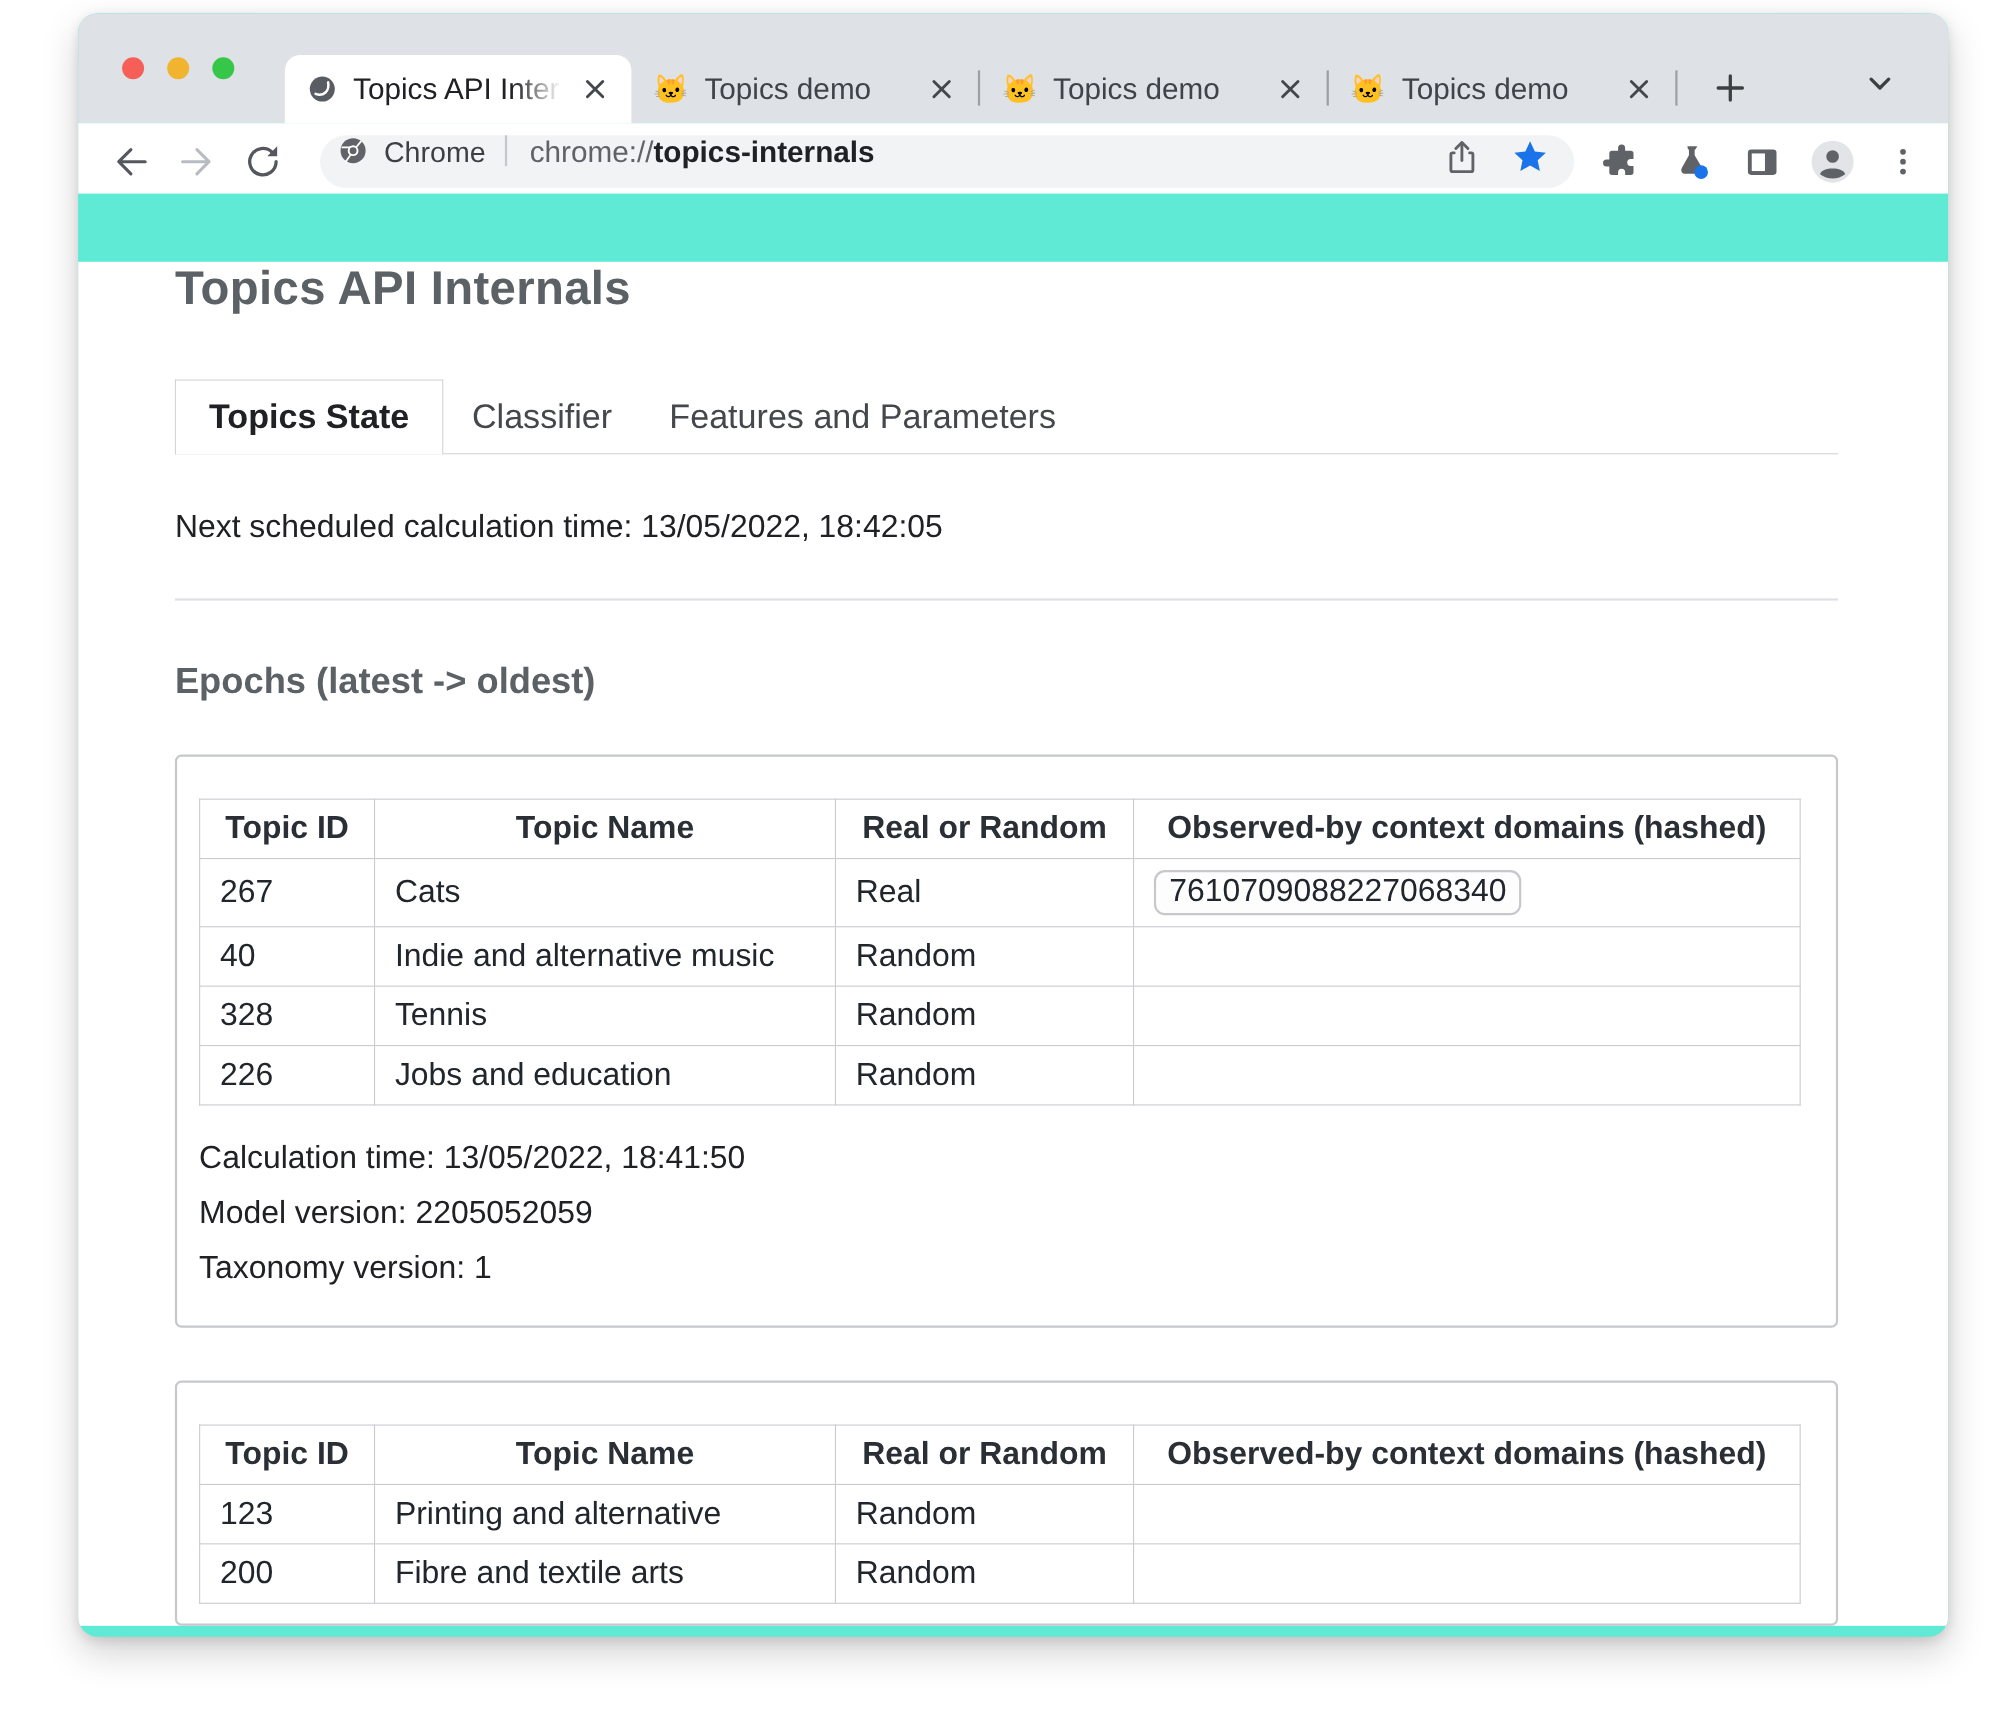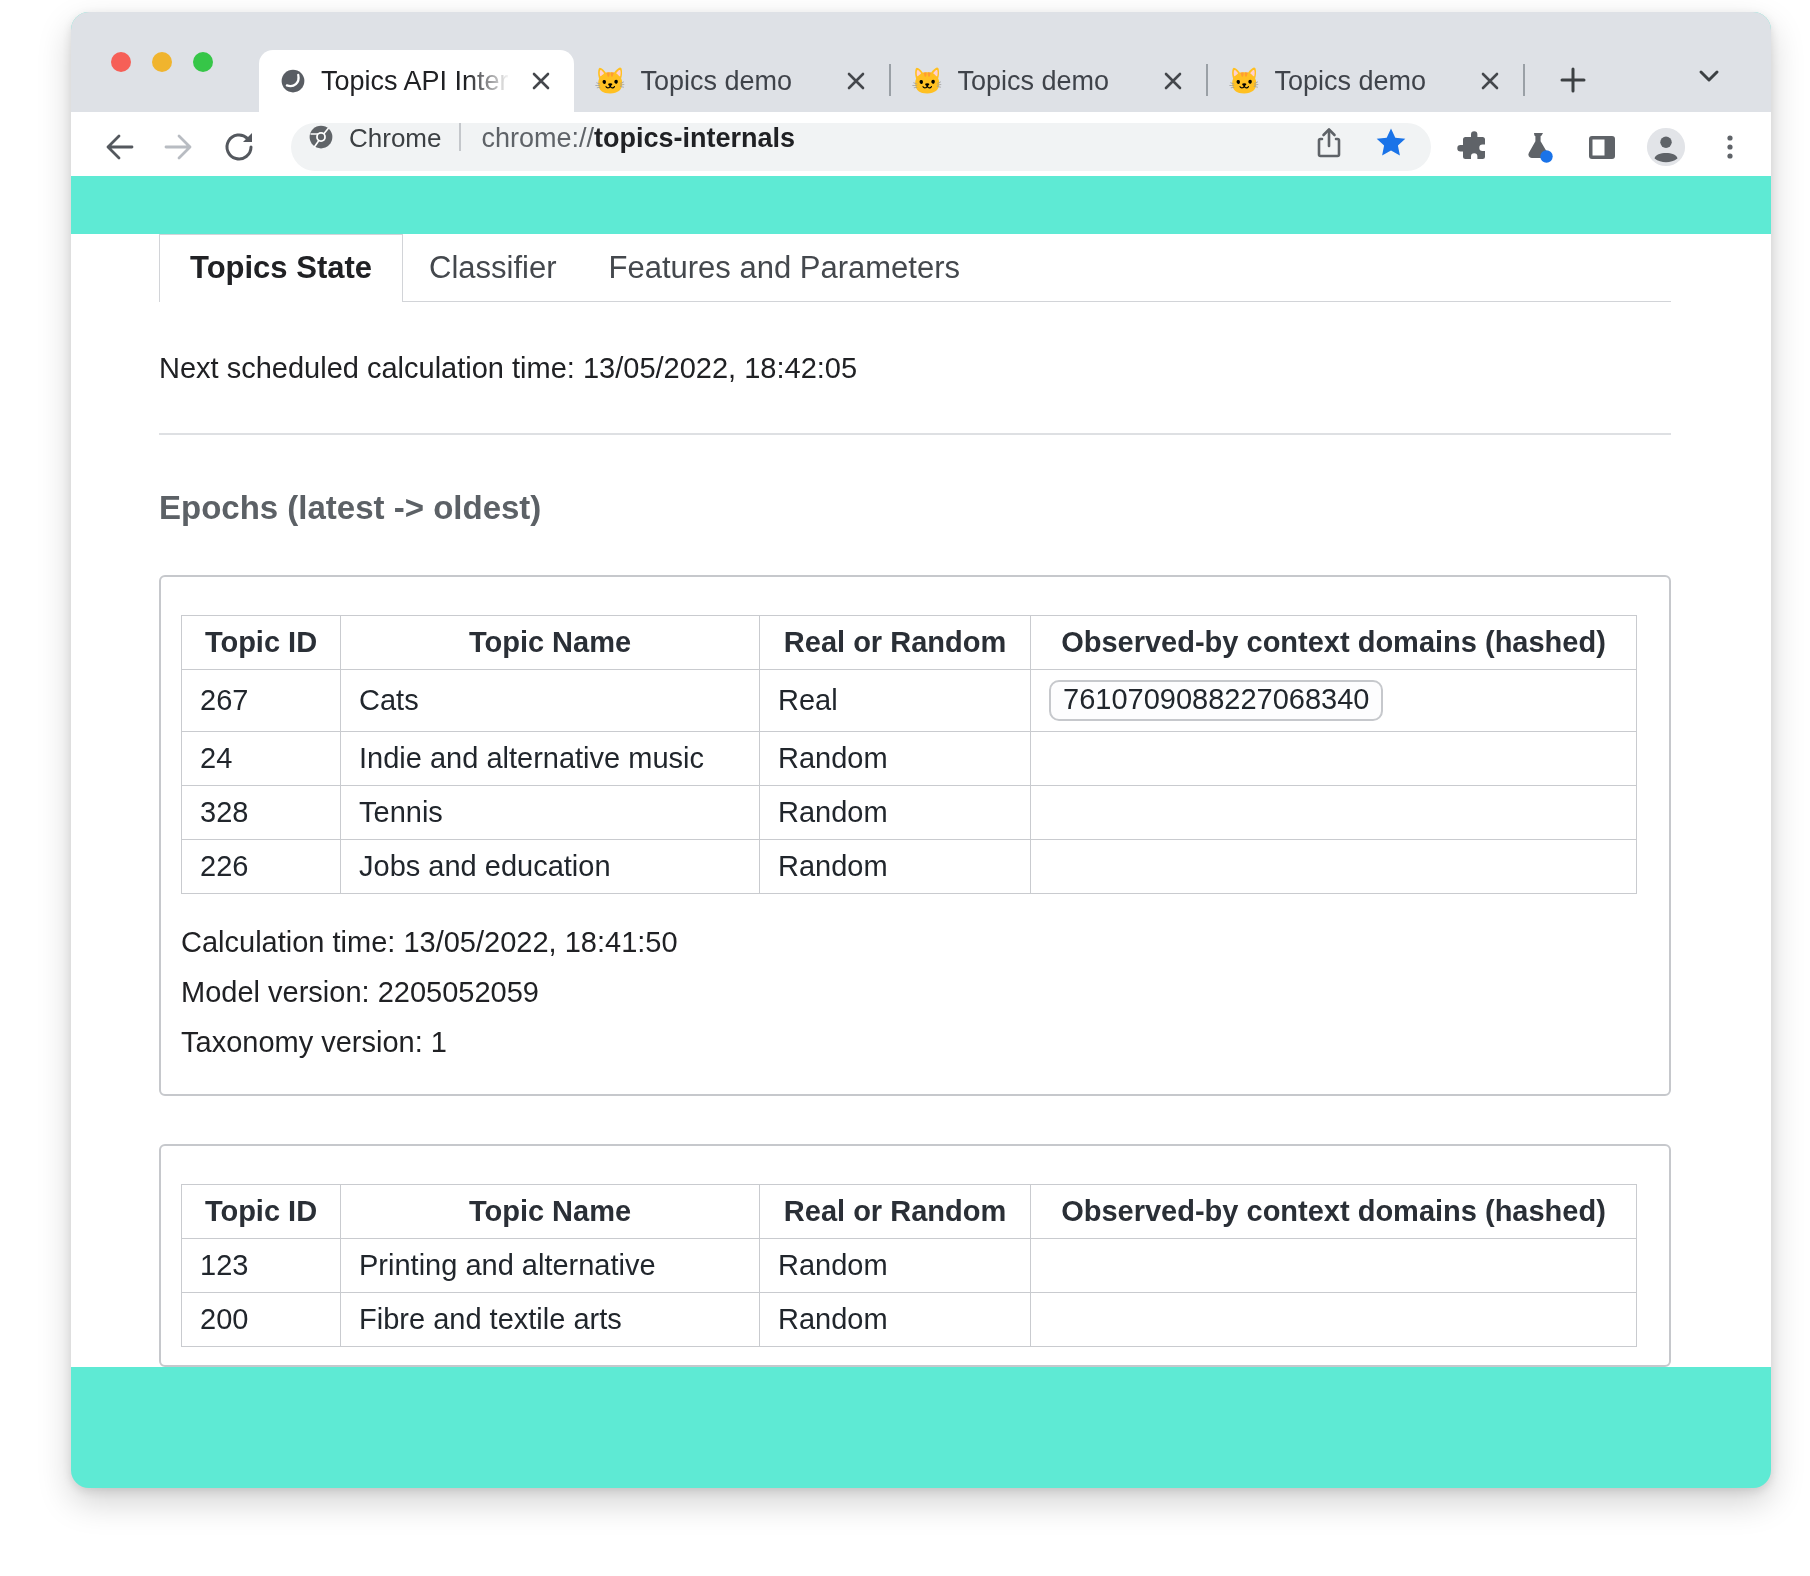--- a/index.html
+++ b/index.html
@@ -226,20 +226,21 @@
     <div class="bar-icon">
       <svg width="34" height="34" viewBox="0 0 34 34">
         <circle cx="17" cy="8" r="2.6" fill="#5f6368"></circle>
         <circle cx="17" cy="17" r="2.6" fill="#5f6368"></circle>
         <circle cx="17" cy="26" r="2.6" fill="#5f6368"></circle>
       </svg>
     </div>
   </div>
 
   <div class="content">
+    <h1 class="page-title">Topics API Internals</h1>
 
     <div class="cr-tabs">
       <div class="cr-tab active">Topics State</div>
       <div class="cr-tab">Classifier</div>
       <div class="cr-tab">Features and Parameters</div>
     </div>
 
     <p class="next-calc">Next scheduled calculation time: 13/05/2022, 18:42:05</p>
     <hr class="divider">
     <h2 class="epochs-heading">Epochs (latest -&gt; oldest)</h2>
@@ -257,21 +258,21 @@
         <tbody>
 
   <tr>
     <td class="c-id">267</td>
     <td class="c-name">Cats</td>
     <td class="c-type">Real</td>
     <td class="c-hash"><span class="hash-field">7610709088227068340</span></td>
   </tr>
 
   <tr>
-    <td class="c-id">24</td>
+    <td class="c-id">40</td>
     <td class="c-name">Indie and alternative music</td>
     <td class="c-type">Random</td>
     <td class="c-hash"></td>
   </tr>
 
   <tr>
     <td class="c-id">328</td>
     <td class="c-name">Tennis</td>
     <td class="c-type">Random</td>
     <td class="c-hash"></td>

